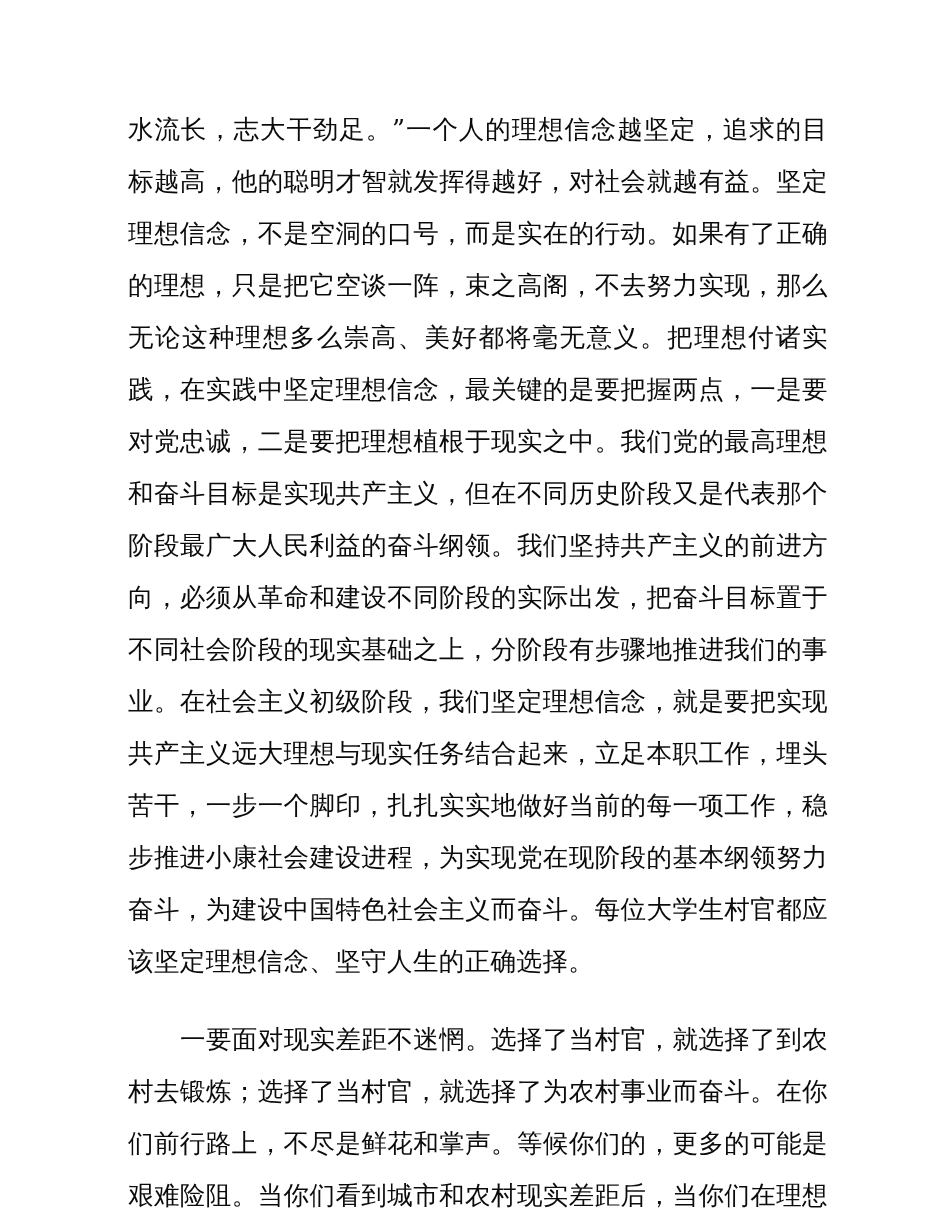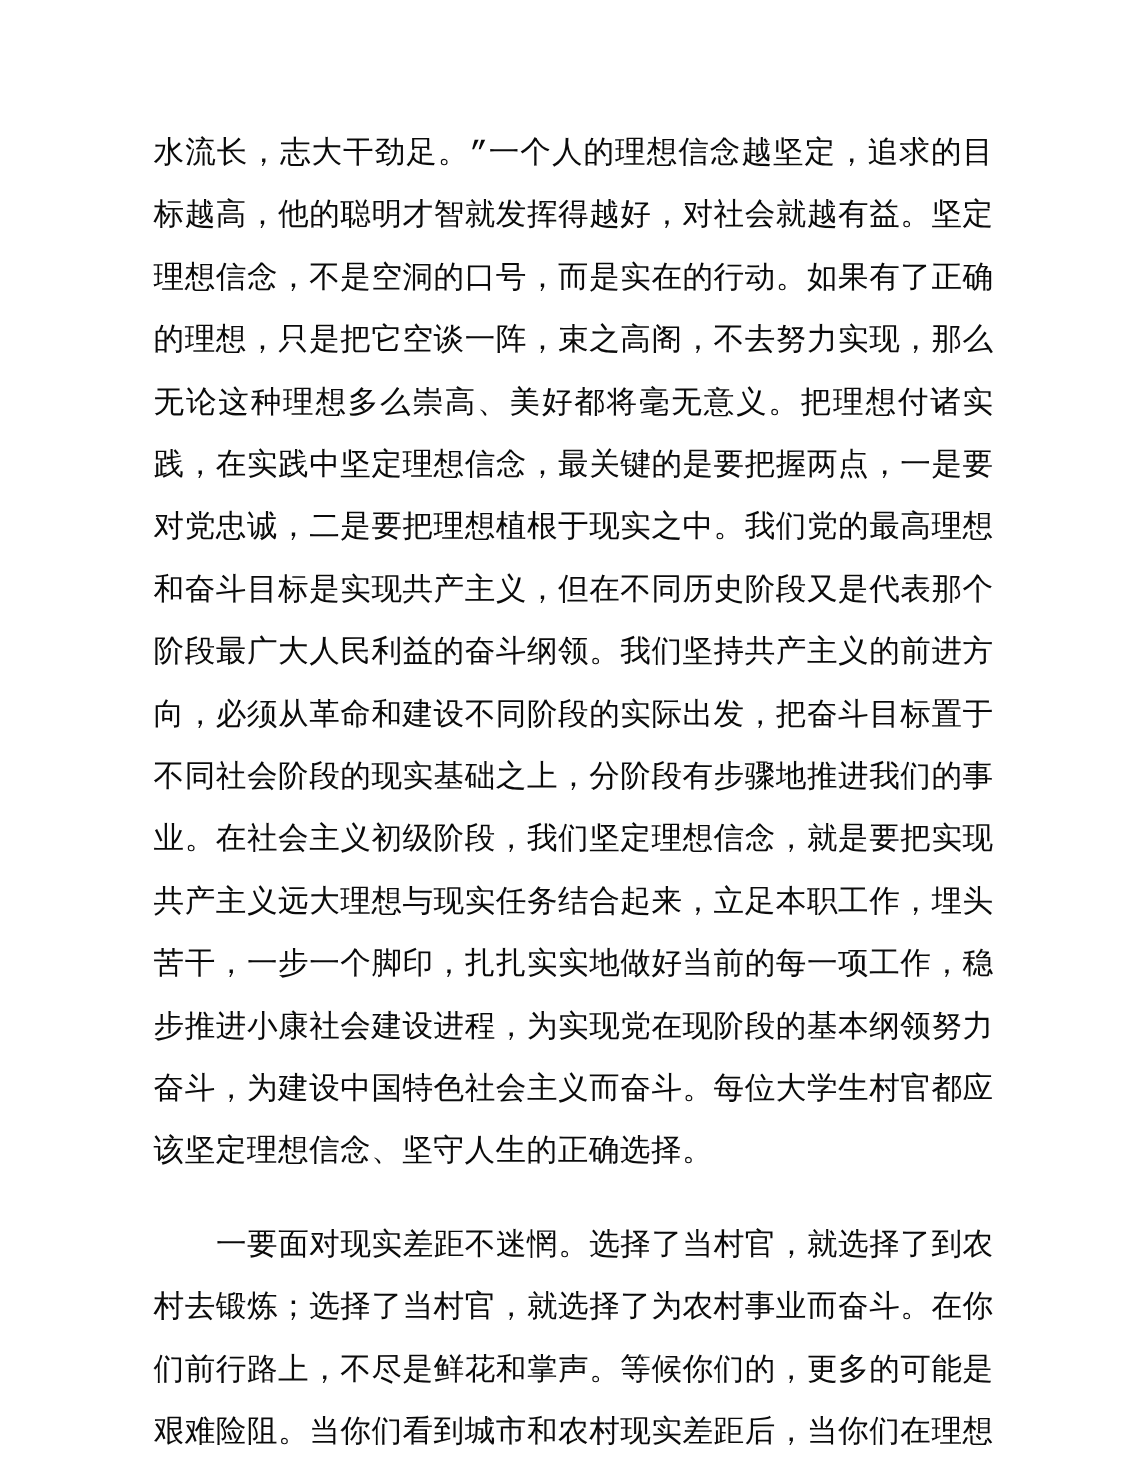--- a/index.html
+++ b/index.html
@@ -14,21 +14,20 @@
     color: #000000;
     overflow: hidden;
   }
   .page {
     position: relative;
     width: 762px;
     height: 1230px;
     background: #ffffff;
     box-sizing: border-box;
     padding: 103px 120px 60px 128px;
-    font-family: Liberation Mono, monospace;
   }
   .doc-body {
     width: 700px;
   }
   .para {
     margin: 0;
     font-size: 25.5px;
     line-height: 52px;
     letter-spacing: 0.4px;
     text-align: justify;

